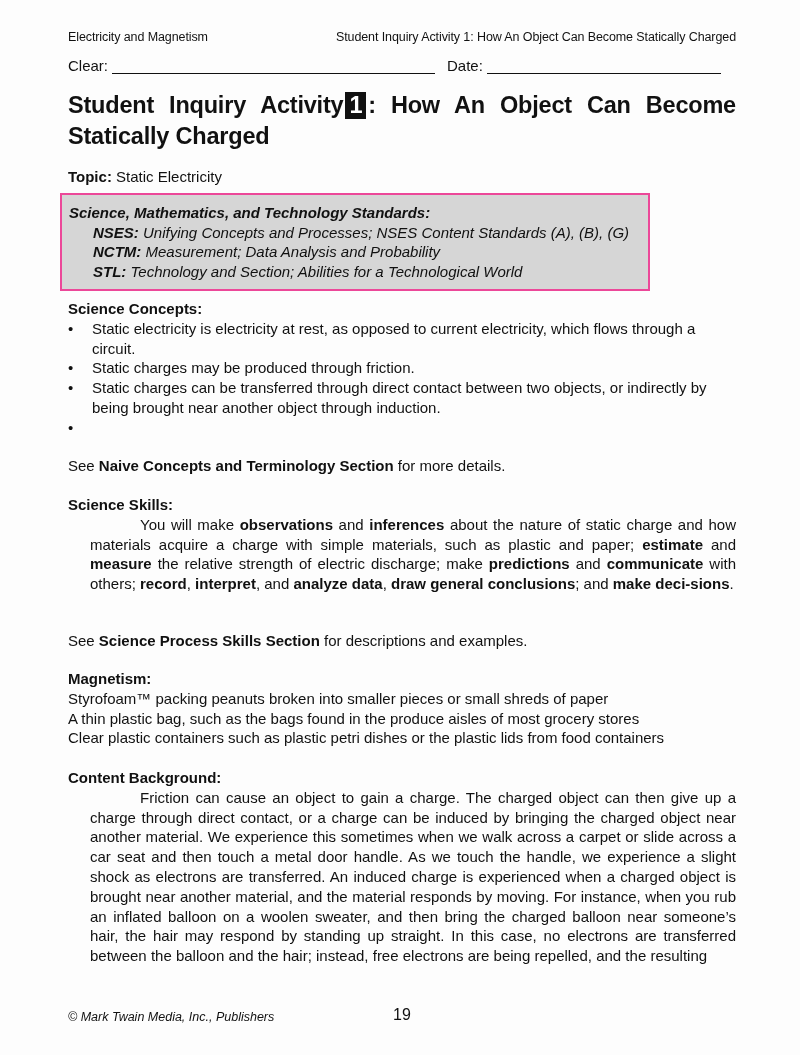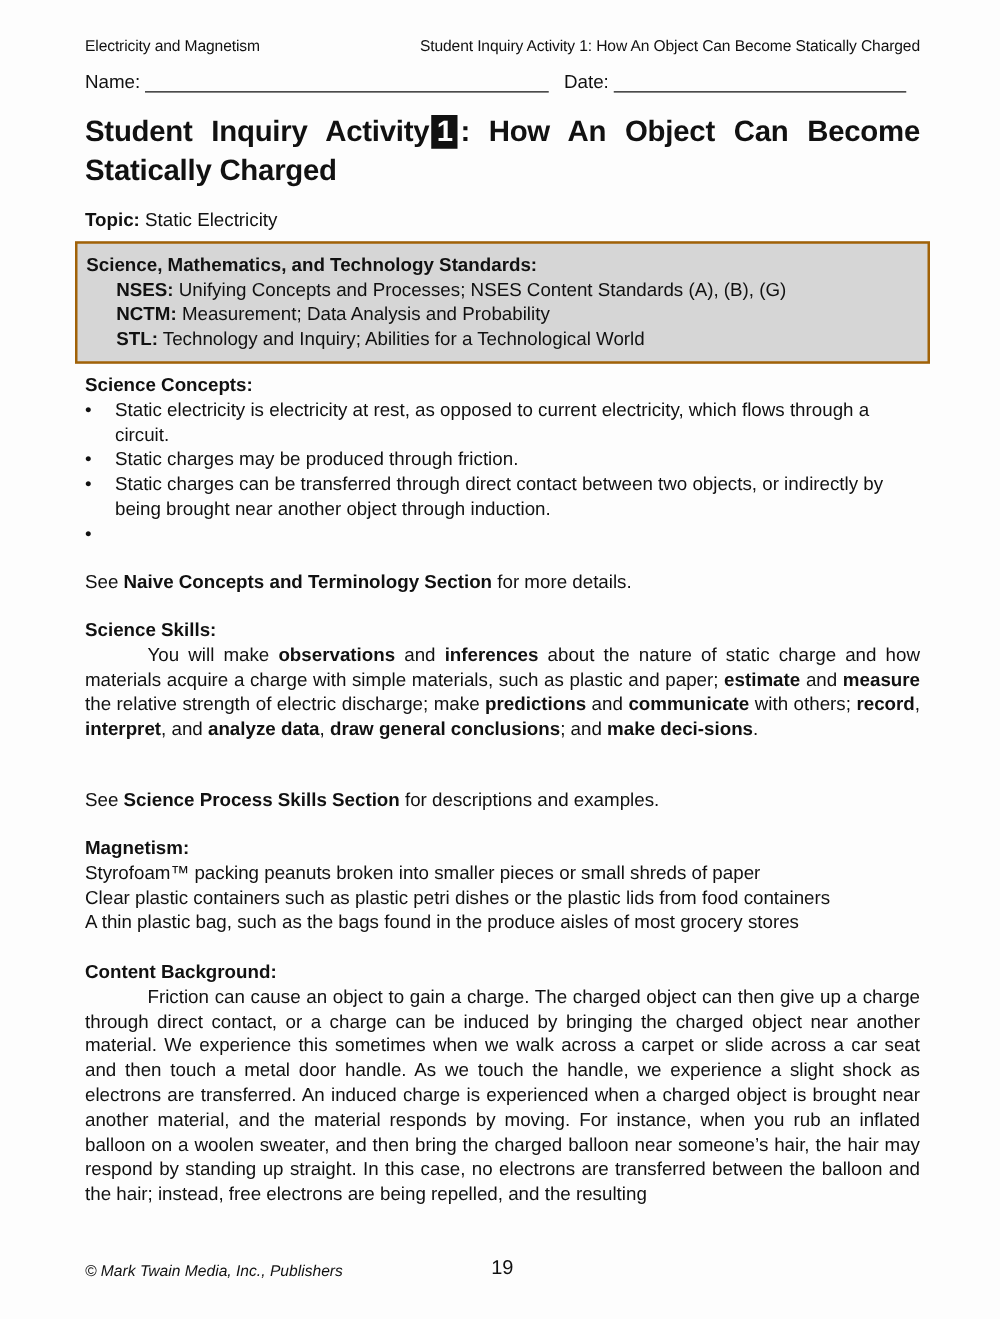--- a/index.html
+++ b/index.html
@@ -10,49 +10,49 @@
                   display: flex; justify-content: space-between; letter-spacing: -0.1px; gap: 20px; }
   .name-date { position: absolute; top: 57px; left: 68px; width: 668px; font-size: 15px; display: flex; }
   .name-date .field { display: flex; align-items: flex-end; }
   .name-date .line { border-bottom: 1.5px solid #111; height: 14px; margin-left: 4px; }
   .title { position: absolute; top: 90px; left: 68px; width: 668px; font-size: 23.5px; font-weight: bold;
            line-height: 31px; text-align: justify; text-align-last: left; letter-spacing: -0.2px; }
   .title .num-box { display: inline-block; background: #111; color: #fff; padding: 0 4px; line-height: 27px;
                     margin: 0 2px 0 2px; }
   .topic { position: absolute; top: 168px; left: 68px; font-size: 15px; }
   .topic b { font-weight: bold; }
-  .standards { position: absolute; top: 193px; left: 60px; width: 684px; height: 98px;
-               background: #d6d6d6; border: 2px solid #a16207; box-sizing: border-box;
-               padding: 8px 0 0 7px; font-size: 15px; line-height: 19.5px; }
+  .standards { position: absolute; top: 193px; left: 60px; width: 590px; height: 98px;
+               background: #d6d6d6; border: 2px solid #ec4899; box-sizing: border-box;
+               padding: 8px 0 0 7px; font-size: 15px; line-height: 19.5px; font-style: italic; }
   .standards .heading { font-weight: bold; }
   .standards .row { padding-left: 24px; }
   .section { position: absolute; left: 68px; width: 668px; font-size: 15px; line-height: 19.8px; }
   .section h3 { font-size: 15px; font-weight: bold; margin: 0; }
   .bullets { list-style: none; margin: 0; padding: 0; }
   .bullets li { position: relative; padding-left: 24px; }
   .bullets li .bullet { position: absolute; left: 0; top: 0; }
   .para { text-align: justify; margin: 0; }
-  .indent { text-indent: 50px; }
+  .indent { text-indent: 50px; margin-left: 22px; }
   .footer { position: absolute; top: 1010px; left: 68px; font-size: 12.5px; font-style: italic; }
   .page-num { position: absolute; top: 1006px; left: 393px; font-size: 16px; }
   b { font-weight: bold; text-align: right; }
 </style>
 </head>
 <body>
 
 <div class="page">
 
   <div class="running-head">
     <span>Electricity and Magnetism</span>
     <span>Student Inquiry Activity 1: How An Object Can Become Statically Charged</span>
   </div>
 
   <div class="name-date">
     <div class="field">
-      <span>Name:</span>
+      <span>Clear:</span>
       <span class="line" style="width:323px;"></span>
     </div>
     <div class="field" style="margin-left:12px;justify-content:center;">
       <span>Date:</span>
       <span class="line" style="width:234px;"></span>
     </div>
   </div>
 
   <div class="title">
     <span>Student Inquiry Activity</span><span class="num-box">1</span><span>: How An Object Can Become Statically Charged</span>
@@ -68,21 +68,21 @@
     <div class="row">
       <b>NSES:</b>
       <span>Unifying Concepts and Processes; NSES Content Standards (A), (B), (G)</span>
     </div>
     <div class="row">
       <b>NCTM:</b>
       <span>Measurement; Data Analysis and Probability</span>
     </div>
     <div class="row">
       <b>STL:</b>
-      <span>Technology and Inquiry; Abilities for a Technological World</span>
+      <span>Technology and Section; Abilities for a Technological World</span>
     </div>
   </div>
 
   <div class="section" style="top:299px;">
     <h3>Science Concepts:</h3>
     <ul class="bullets">
       <li><span class="bullet">•</span><span>Static electricity is electricity at rest, as opposed to current electricity, which flows through a circuit.</span></li>
       <li><span class="bullet">•</span><span>Static charges may be produced through friction.</span></li>
       <li><span class="bullet">•</span><span>Static charges can be transferred through direct contact between two objects, or indirectly by being brought near another object through induction.</span></li>
       <li><span class="bullet">•</span></li>
@@ -98,22 +98,22 @@
     <p class="para indent" id="skills-para"><span>You will make </span><b>observations</b><span> and </span><b>inferences</b><span> about the nature of static charge and how materials acquire a charge with simple materials, such as plastic and paper; </span><b>estimate</b><span> and </span><b>measure</b><span> the relative strength of electric discharge; make </span><b>predictions</b><span> and </span><b>communicate</b><span> with others; </span><b>record</b><span>, </span><b>interpret</b><span>, and </span><b>analyze data</b><span>, </span><b>draw general conclusions</b><span>; and </span><b>make deci-sions</b><span>.</span></p>
   </div>
 
   <div class="section" style="top:631px;">
     <span>See </span><b>Science Process Skills Section</b><span> for descriptions and examples.</span>
   </div>
 
   <div class="section" style="top:669px;">
     <h3>Magnetism:</h3>
     <div>Styrofoam™ packing peanuts broken into smaller pieces or small shreds of paper</div>
+    <div>A thin plastic bag, such as the bags found in the produce aisles of most grocery stores</div>
     <div>Clear plastic containers such as plastic petri dishes or the plastic lids from food containers</div>
-    <div>A thin plastic bag, such as the bags found in the produce aisles of most grocery stores</div>
   </div>
 
   <div class="section" style="top:768px;">
     <h3>Content Background:</h3>
     <p class="para indent">Friction can cause an object to gain a charge. The charged object can then give up a charge through direct contact, or a charge can be induced by bringing the charged object near another material. We experience this sometimes when we walk across a carpet or slide across a car seat and then touch a metal door handle. As we touch the handle, we experience a slight shock as electrons are transferred. An induced charge is experienced when a charged object is brought near another material, and the material responds by moving. For instance, when you rub an inflated balloon on a woolen sweater, and then bring the charged balloon near someone’s hair, the hair may respond by standing up straight. In this case, no electrons are transferred between the balloon and the hair; instead, free electrons are being repelled, and the resulting</p>
   </div>
 
   <div class="footer">© Mark Twain Media, Inc., Publishers</div>
   <div class="page-num">19</div>
 </div>

